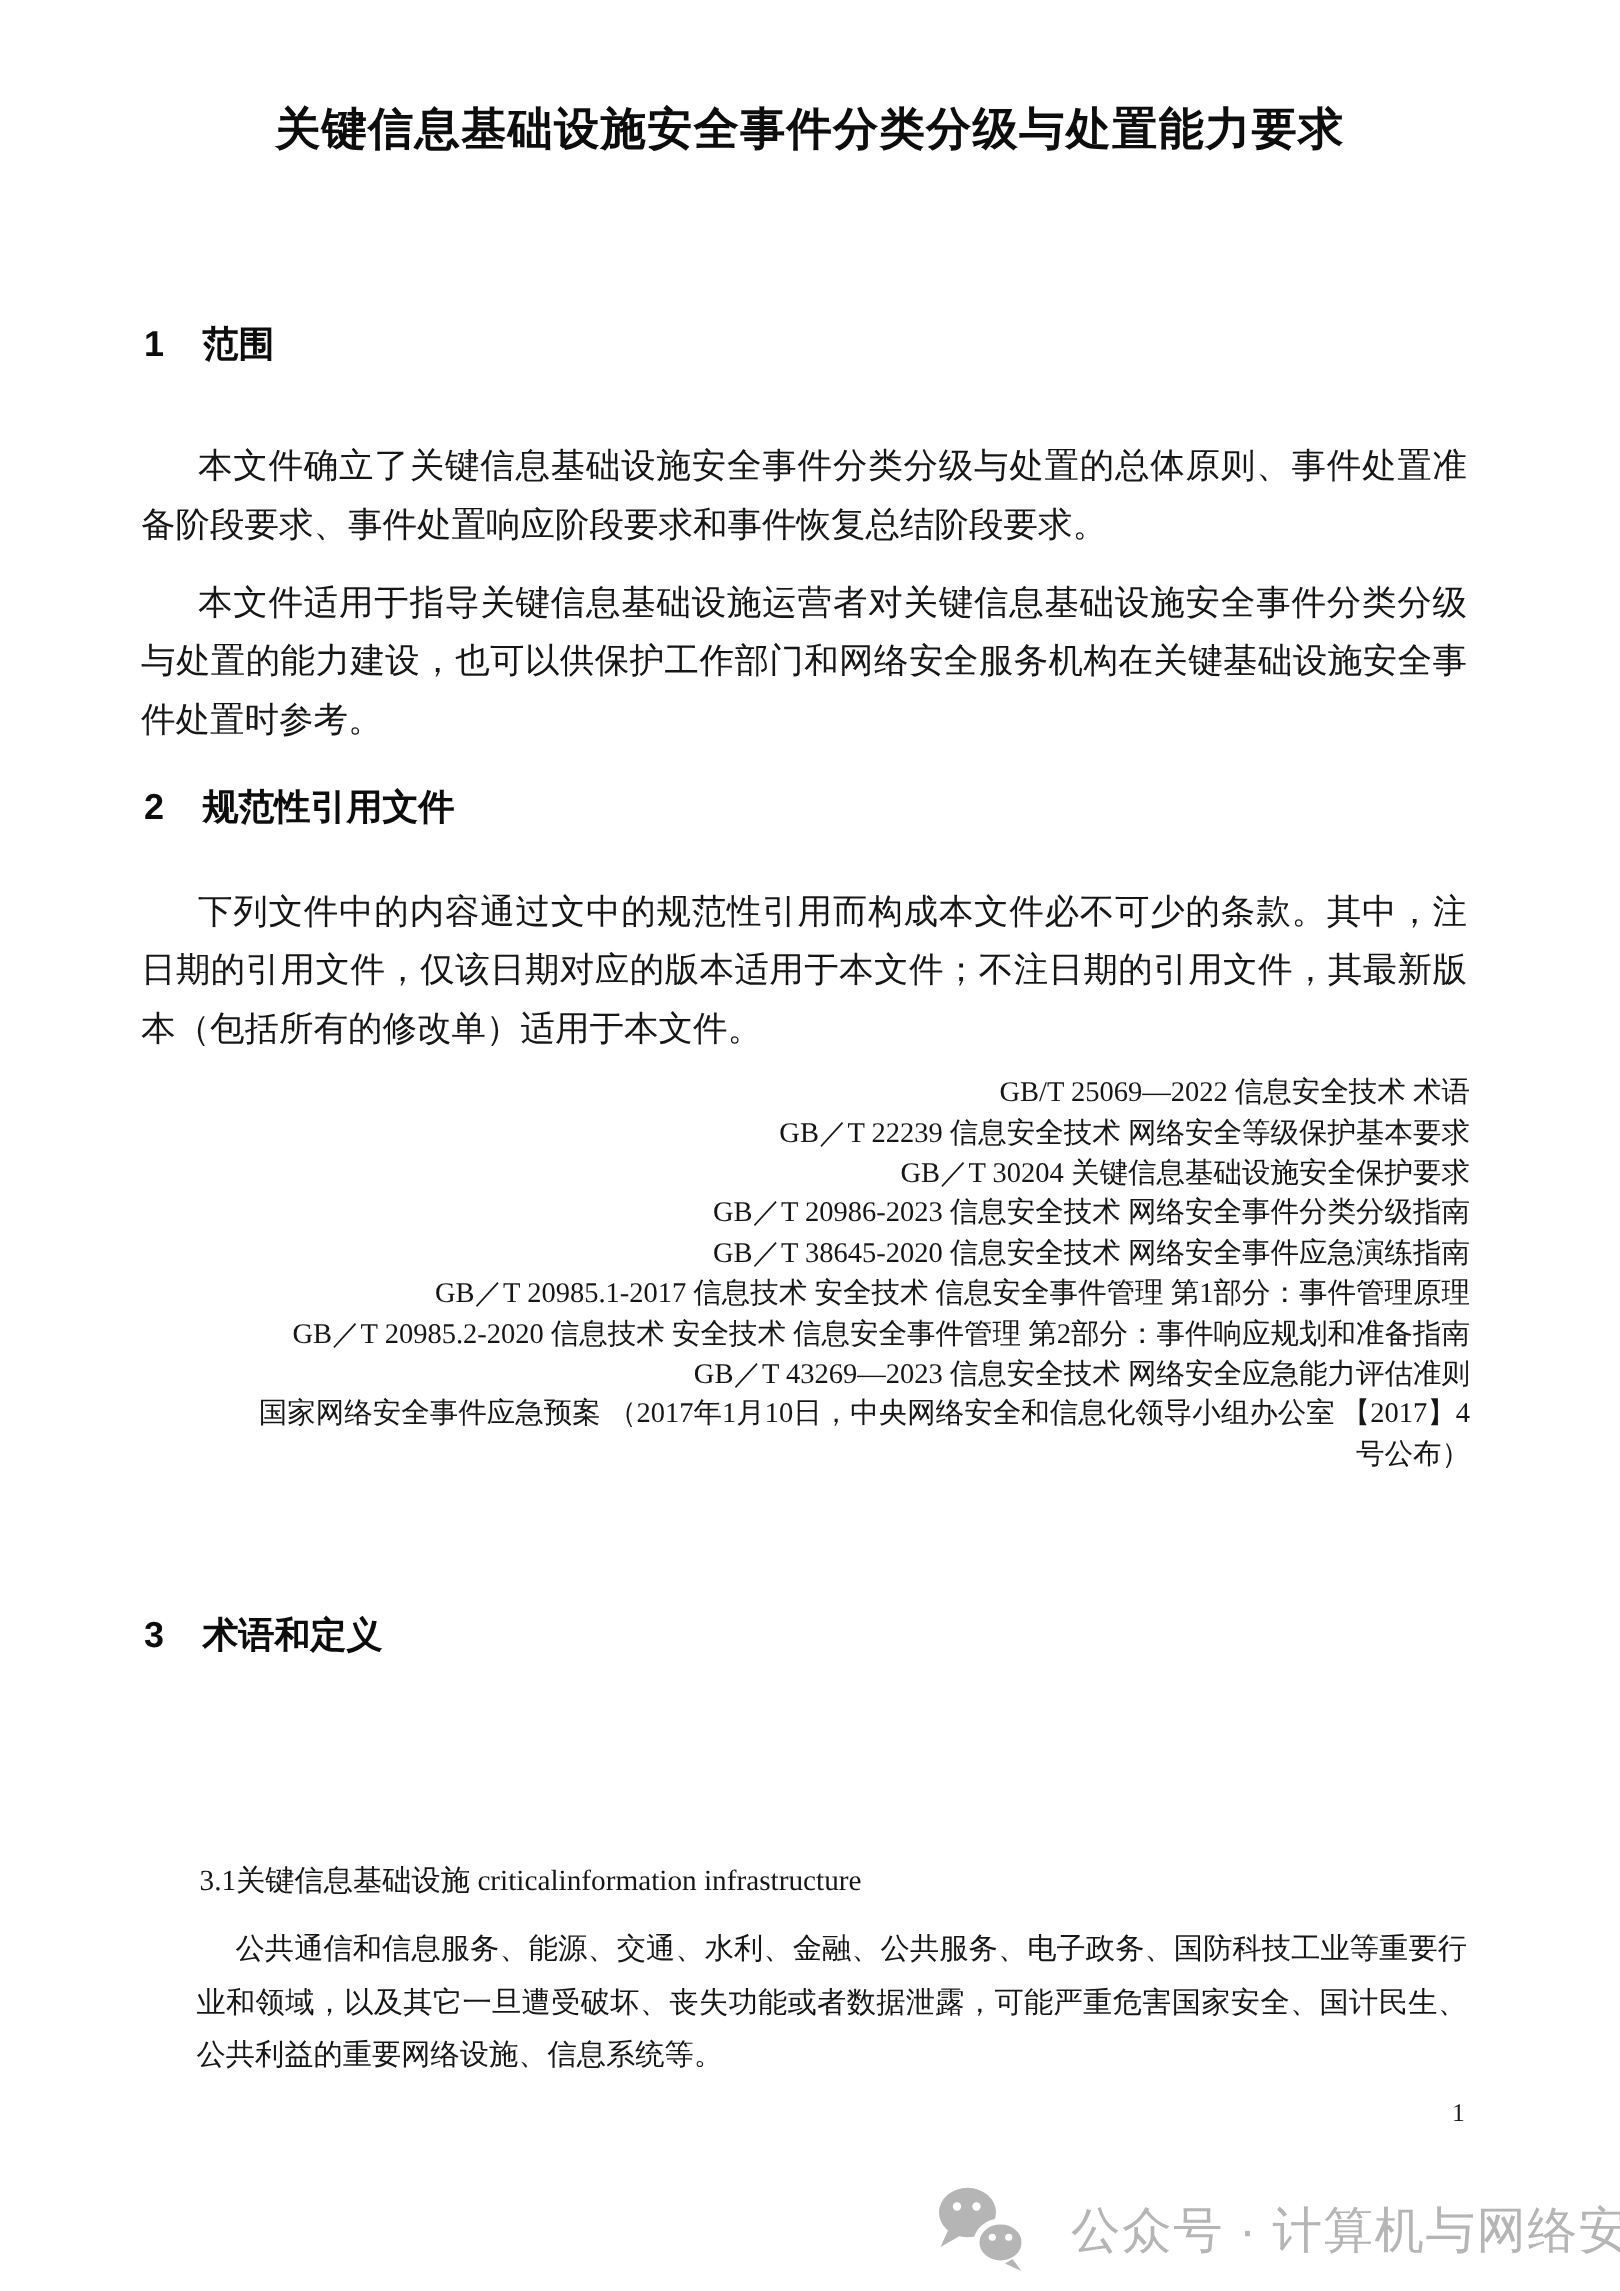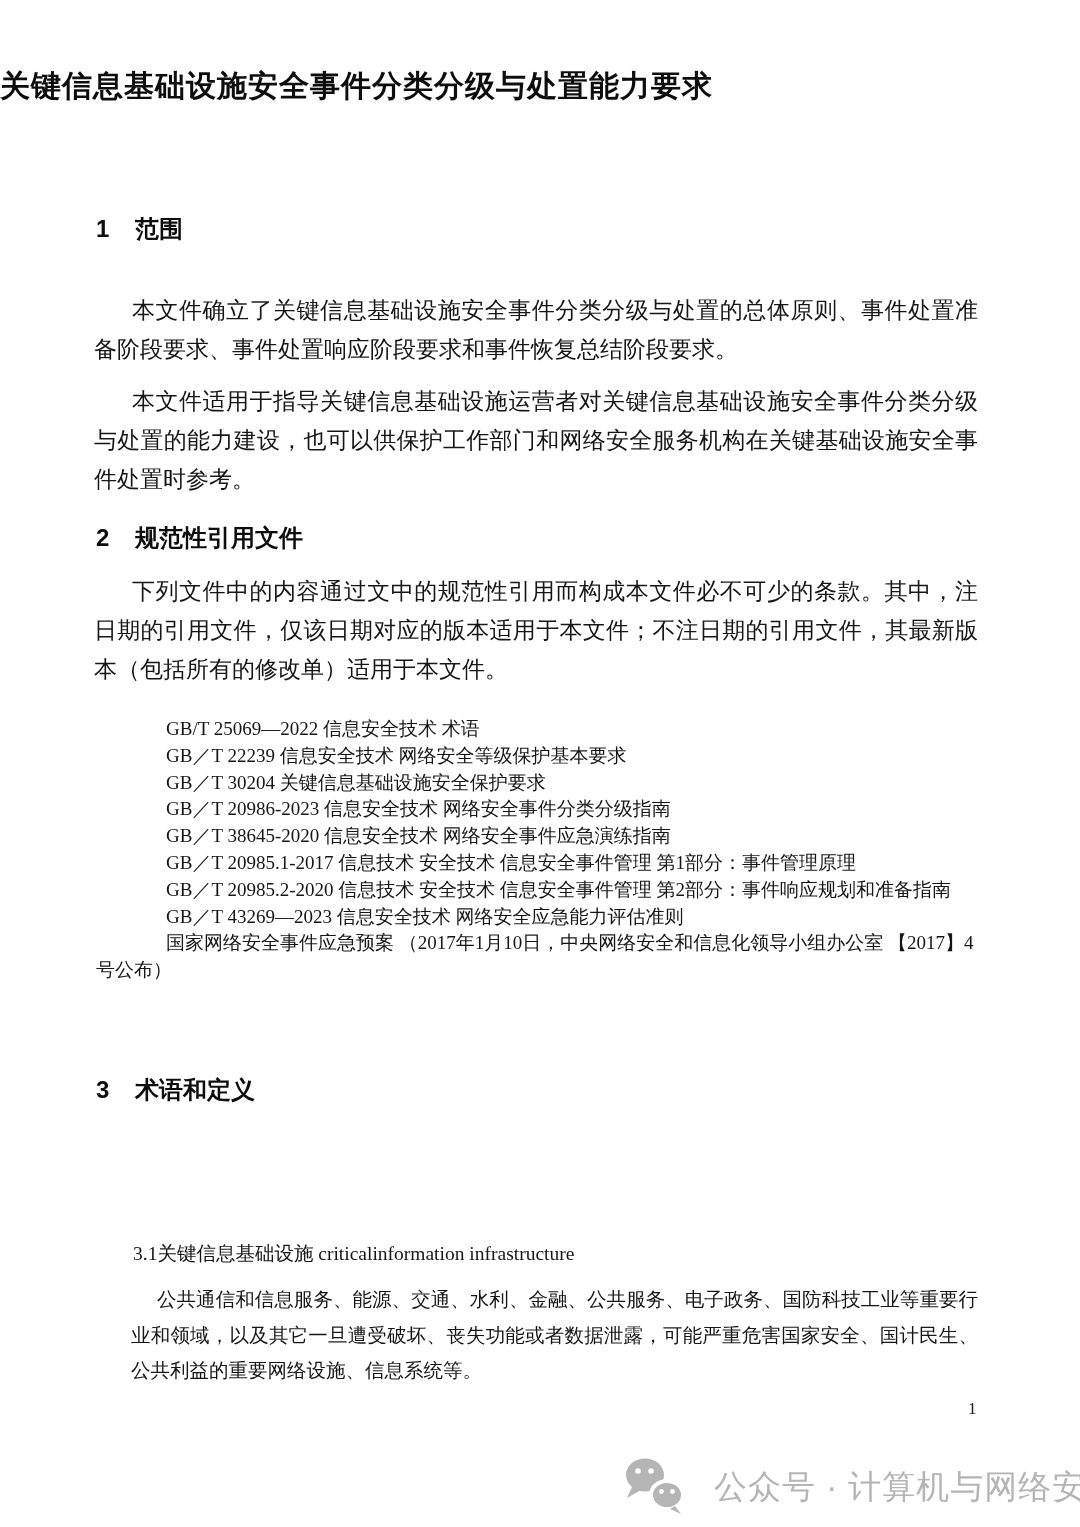--- a/index.html
+++ b/index.html
@@ -11,21 +11,21 @@
     background: #ffffff;
     overflow: hidden;
     font-family: "Liberation Serif", serif;
     color: #161616;
   }
   .doc-title {
     position: absolute;
     top: 66px;
     left: 0;
     width: 100%;
-    text-align: left;
+    text-align: center;
     font-family: Liberation Sans, sans-serif;
     font-weight: 700;
     font-size: 30px;
     letter-spacing: 1px;
     color: #0d0d0d;
   }
   .sec-heading {
     position: absolute;
     left: 96px;
     font-family: "Liberation Sans", sans-serif;
@@ -46,31 +46,31 @@
     width: 884px;
     margin: 0;
     font-size: 23px;
     line-height: 39px;
     text-align: justify;
     text-indent: 38px;
     color: #161616;
   }
   #p-1-1 { top: 291px; }
   #p-1-2 { top: 382px; }
-  #p-2-1 { top: 572px; }
+  #p-2-1 { top: 588px; }
 
   .refs {
     position: absolute;
     left: 96px;
     top: 716px;
     width: 884px;
     font-size: 19px;
     line-height: 26.8px;
   }
-  .refs p { margin: 0; text-indent: 70px; text-align: left; }
+  .refs p { margin: 0; text-indent: 70px; text-align: right; }
 
   #p-3-1 {
     position: absolute;
     left: 133px;
     width: 845px;
     margin: 0;
     top: 1154px;
     font-size: 19.5px;
     line-height: 36px;
     text-align: justify;

